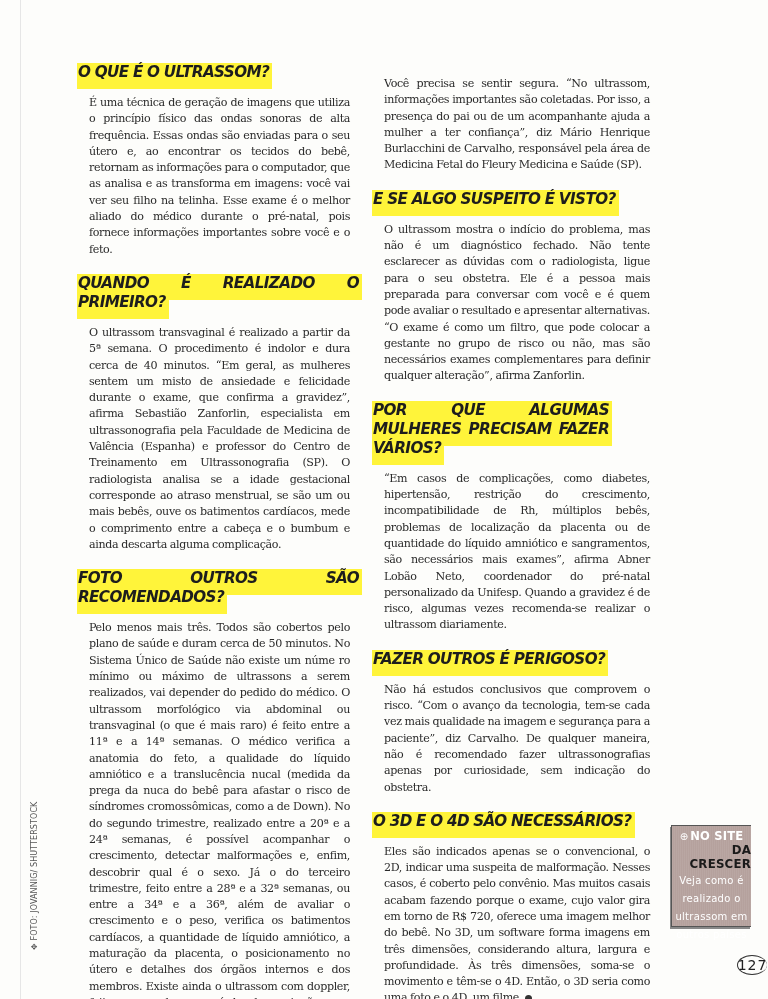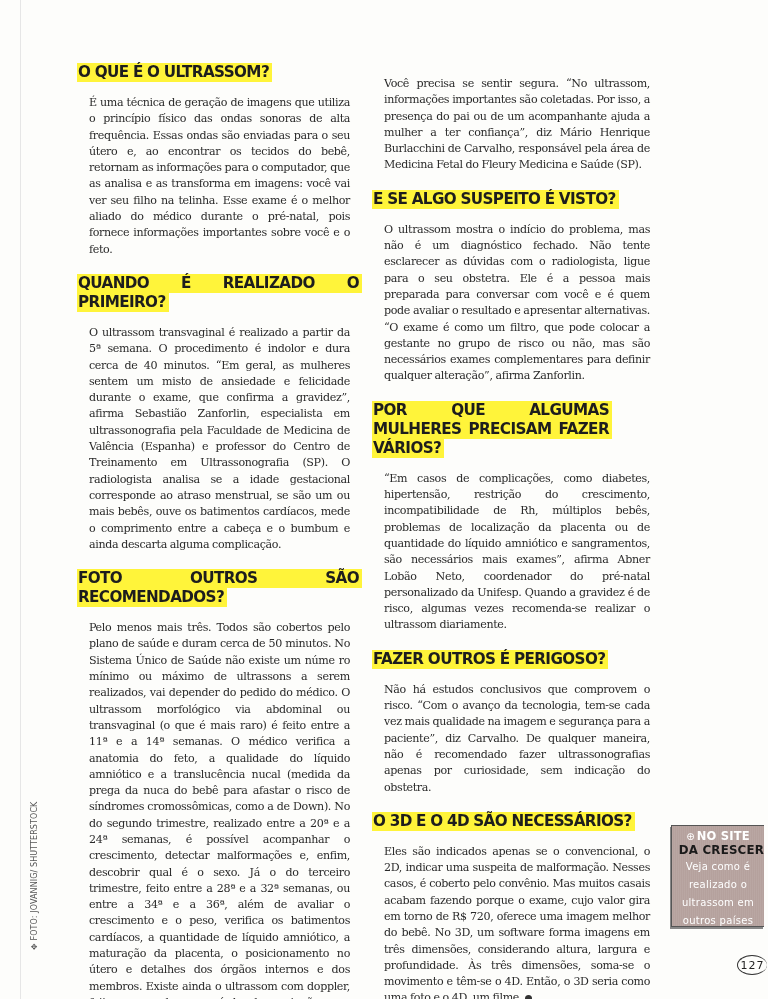--- a/index.html
+++ b/index.html
@@ -17,53 +17,53 @@
     text-align: justify; letter-spacing: -0.35px; word-spacing: -0.3px;
   }
   .col-left { left: 77px; width: 285px; }
   .col-right { left: 372px; width: 290px; }
   .section { margin-bottom: 17px; }
   .heading {
     display: inline;
     font-family: "DejaVu Sans", sans-serif; font-weight: bold;
     font-size: 15.2px; line-height: 17px; letter-spacing: -0.6px;
     color: #1d1d1d; background: #fff43a;
-    padding: 0 3px 1px 1px;
-    box-decoration-break: clone; -webkit-box-decoration-break: clone;
+    padding: 0 3px 8px 1px;
+    box-decoration-break: clone; font-style: italic; -webkit-box-decoration-break: clone;
   }
   .heading-wrap { margin-bottom: 1px; line-height: 18px; }
   .body p { margin: 12px; }
   .end-mark {
     display: inline-block; width: 7px; height: 7px; border-radius: 50%;
     background: #333; vertical-align: middle; margin-left: 3px;
   }
   .credit {
     position: absolute; left: 30px; top: 950px;
     transform: rotate(-90deg); transform-origin: left top;
     font-family: "DejaVu Sans", sans-serif; font-size: 8px; color: #555;
     white-space: nowrap; letter-spacing: 0.1px;
   }
   .promo {
-    position: absolute; left: 671px; top: 825px; width: 93px; height: 102px;
+    position: absolute; left: 671px; top: 825px; width: 80px; height: 102px;
     background: #b5a19d; border: 1px solid #555; border-right: none;
     box-shadow: -1px 2px 0 #888;
     text-align: center; font-family: "DejaVu Sans", sans-serif;
     padding-top: 4px; box-sizing: border-box;
     background-image: repeating-linear-gradient(90deg, rgba(255,255,255,0.06) 0 1px, transparent 1px 2px);
   }
   .promo-title {
     font-weight: bold; font-size: 11.5px; line-height: 13px; color: #fff; letter-spacing: 0.2px;
   }
   .promo-title .plus { font-weight: normal; font-size: 10px; margin-right: 2px; }
   .promo-title2 { color: #1a1a1a; font-weight: bold; font-size: 11.8px; line-height: 14px; letter-spacing: 0.2px; text-align: right; }
   .promo-text { font-size: 10px; line-height: 18px; color: #fff; margin-top: 1px; letter-spacing: 0.3px; }
   .page-num {
     position: absolute; left: 737px; top: 955px; width: 30px; height: 20px;
     border: 1.3px solid #333; border-radius: 50%; border-right: none;
-    font-family: "DejaVu Sans", sans-serif; font-size: 11px; color: #222;
+    font-family: "DejaVu Sans", sans-serif; font-size: 14px; color: #222;
     display: flex; align-items: center; justify-content: center; letter-spacing: 1px;
     box-sizing: border-box;
     text-align: center;
   }
 </style>
 </head>
 <body>
 
 <div class="gutter-line"></div>
 

